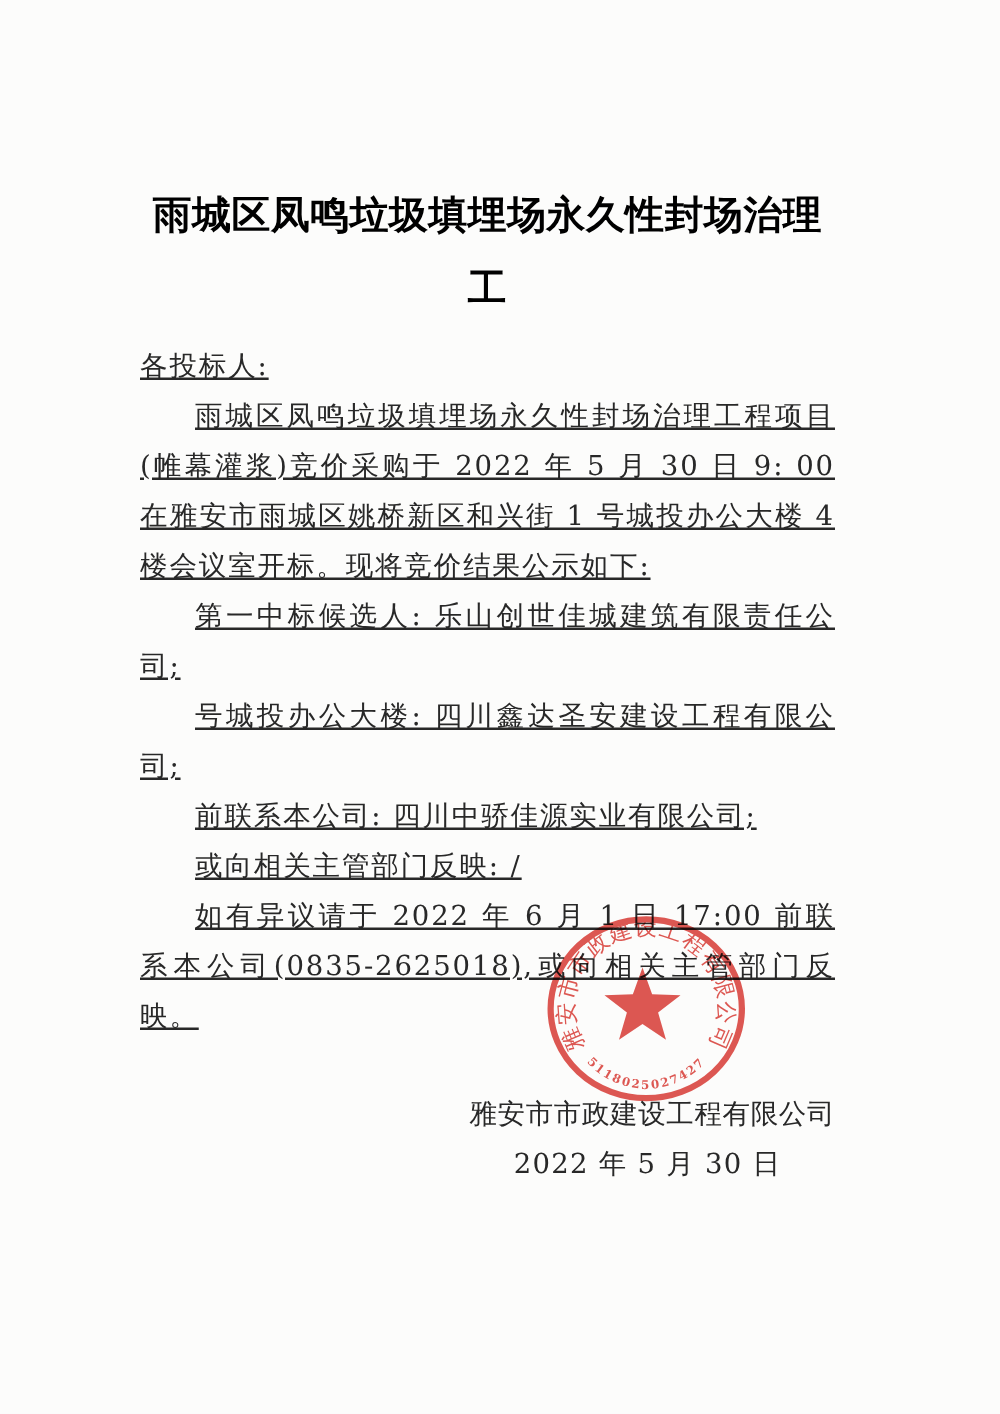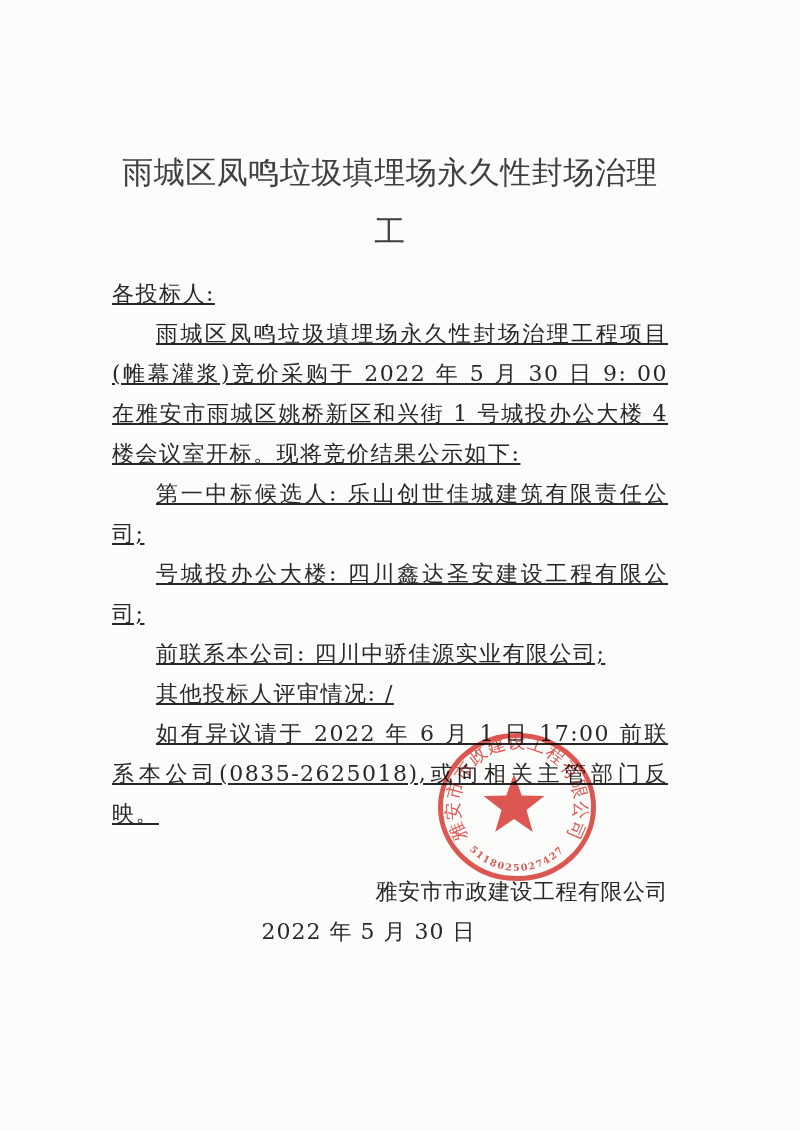--- a/index.html
+++ b/index.html
@@ -15,22 +15,22 @@
     box-sizing: border-box;
     padding: 143px 132px 0 112px;
     overflow: hidden;
     font-family: "DejaVu Serif", "Liberation Serif", serif;
     color: #262626;
   }
   .doc-title {
     text-align: center;
     font-size: 31px;
     line-height: 59px;
-    font-weight: normal;
-    color: #404040;
+    font-weight: bold;
+    color: #000000;
     letter-spacing: 0.5px;
   }
   .doc-body {
     margin-top: 13px;
     font-size: 22px;
     line-height: 40px;
     letter-spacing: 1.5px;
     text-align: justify;
     color: #282828;
   }
@@ -40,21 +40,20 @@
     margin-top: 38px;
     font-size: 22px;
     line-height: 40px;
     letter-spacing: 0.5px;
     text-align: right;
     color: #282828;
   }
   .sig-date {
     padding-right: 43px;
     letter-spacing: 1px;
-    text-align: center;
   }
   .seal {
     position: absolute;
     left: 432px;
     top: 727px;
     width: 170px;
     height: 160px;
     mix-blend-mode: multiply;
     opacity: 0.92;
     pointer-events: none;
@@ -81,21 +80,21 @@
   <div class="doc-title">
     <div>雨城区凤鸣垃圾填埋场永久性封场治理工</div>
   </div>
 
   <div class="doc-body">
     <p class="para">各投标人:</p>
     <p class="para indent">雨城区凤鸣垃圾填埋场永久性封场治理工程项目(帷幕灌浆)竞价采购于 2022 年 5 月 30 日 9: 00 在雅安市雨城区姚桥新区和兴街 1 号城投办公大楼 4 楼会议室开标。现将竞价结果公示如下:</p>
     <p class="para indent">第一中标候选人: 乐山创世佳城建筑有限责任公司;</p>
     <p class="para indent">号城投办公大楼: 四川鑫达圣安建设工程有限公司;</p>
     <p class="para indent">前联系本公司: 四川中骄佳源实业有限公司;</p>
-    <p class="para indent">其他投标人评审情况: /</p>
+    <p class="para indent">或向相关主管部门反映: /</p>
     <p class="para indent">如有异议请于 2022 年 6 月 1 日 17:00 前联系本公司(0835-2625018),或向相关主管部门反映。</p>
   </div>
 
   <div class="signature-block">
     <div class="sig-company">雅安市市政建设工程有限公司</div>
     <div class="sig-date">2022 年 5 月 30 日</div>
   </div>
 
   <svg class="seal" viewBox="0 0 170 160" xmlns="http://www.w3.org/2000/svg">
     <defs>

